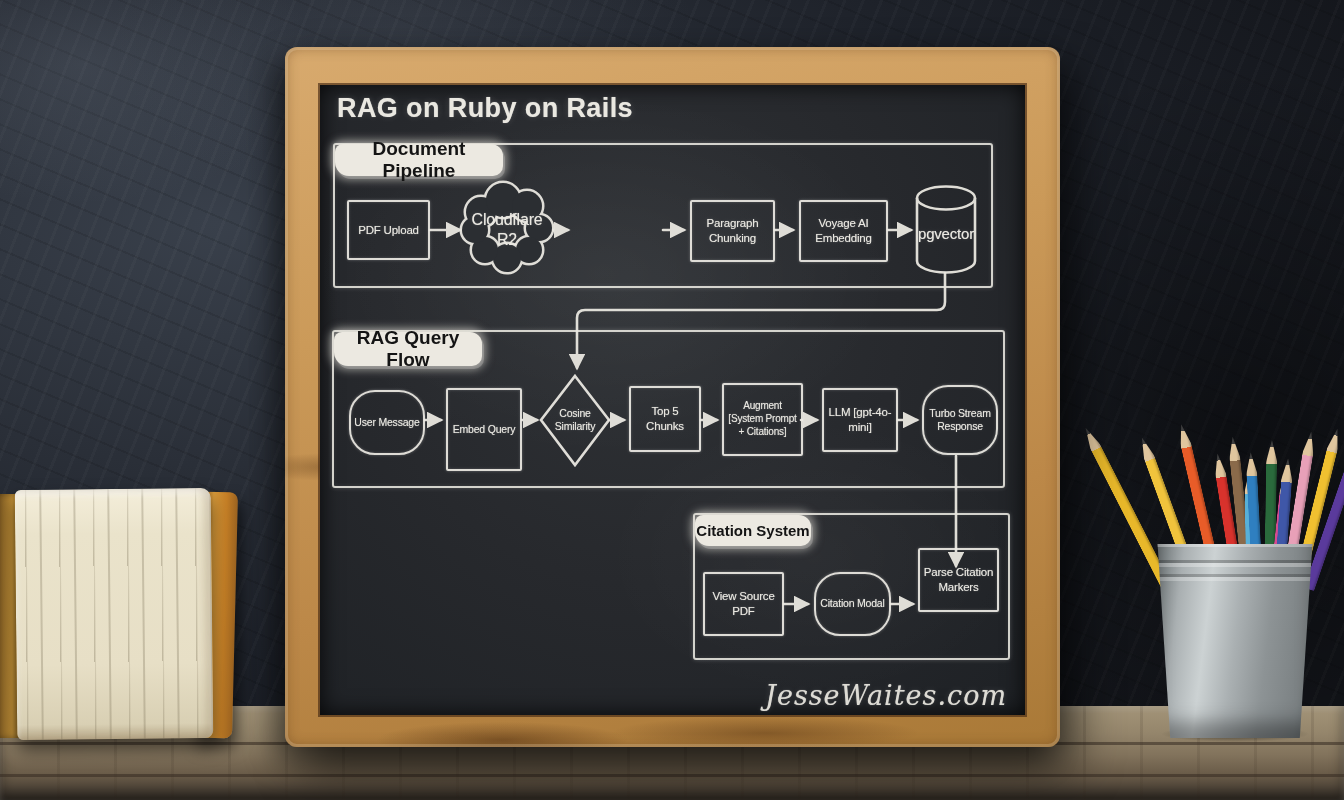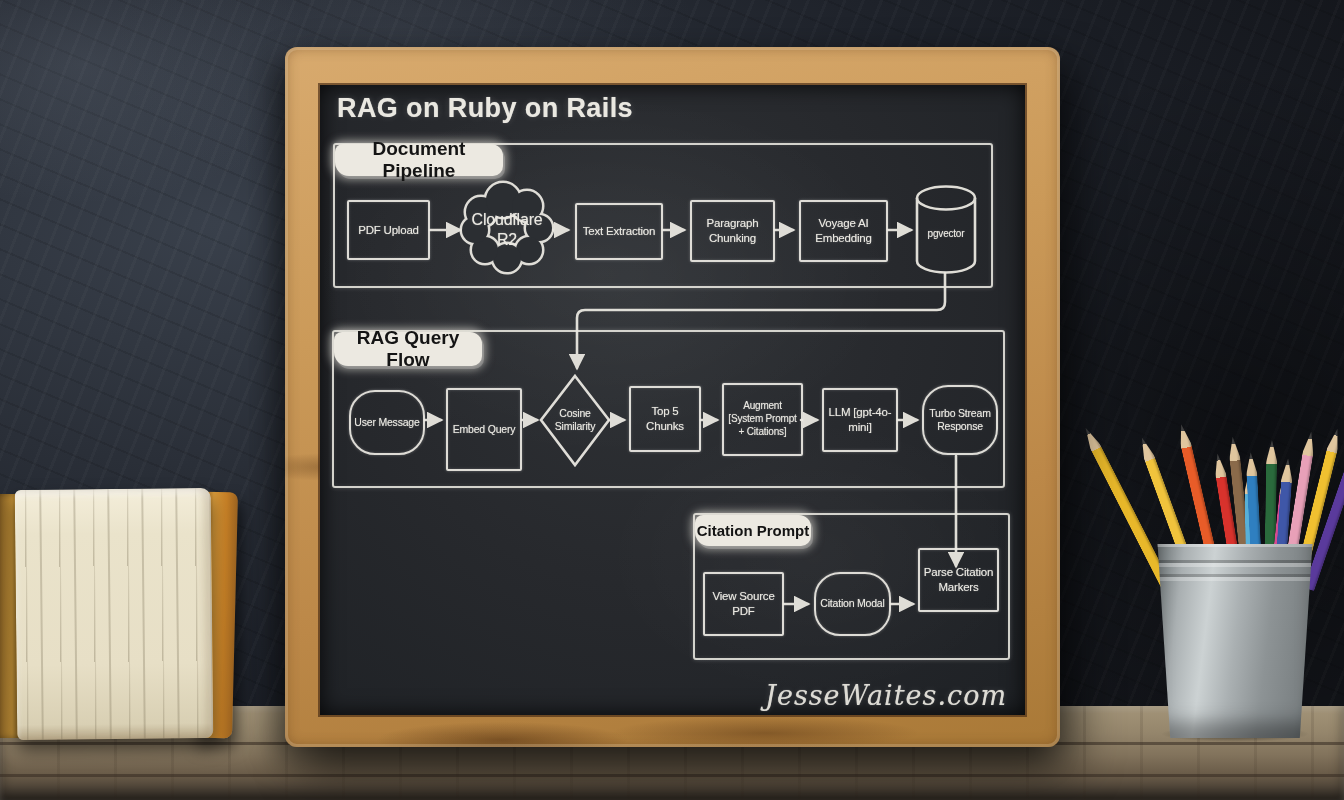--- a/index.html
+++ b/index.html
@@ -120,21 +120,21 @@
     <div class="board">
 
       <div class="board-title chalk">RAG on Ruby on Rails</div>
 
       <div class="section" style="left:13px; top:58px; width:660px; height:145px"></div>
       <div class="section" style="left:12px; top:245px; width:673px; height:158px"></div>
       <div class="section" style="left:373px; top:428px; width:317px; height:147px"></div>
 
       <div class="plate" style="left:15px; top:59px; width:168px; height:32px; font-size:19px">Document Pipeline</div>
       <div class="plate" style="left:14px; top:247px; width:148px; height:34px; font-size:19px">RAG Query Flow</div>
-      <div class="plate" style="left:375px; top:430px; width:116px; height:31px; font-size:15px">Citation Prompt</div>
+      <div class="plate" style="left:375px; top:430px; width:116px; height:31px; font-size:15px">Citation System</div>
 
       <svg class="flow-svg" width="705" height="630" viewBox="0 0 705 630">
         <defs>
           <marker id="ah" viewBox="0 0 10 10" refX="8.5" refY="5" markerWidth="6.5" markerHeight="6.5" orient="auto-start-reverse">
             <path d="M0,0 L10,5 L0,10 z" fill="#e9e7e0"></path>
           </marker>
         </defs>
         <g stroke="#e9e7e0" stroke-width="2.6" stroke-linecap="round" fill="none" opacity="0.95">
 
           <line x1="110" y1="145" x2="140" y2="145" marker-end="url(#ah)"></line>
@@ -190,30 +190,27 @@
 
         <polygon points="255,291 289,335 255,380 221,335" stroke="#e9e7e0" stroke-width="2.6" fill="none" opacity="0.95"></polygon>
       </svg>
 
       <div class="node chalk" style="left:27px; top:115px; width:83px; height:60px">
           <span>PDF Upload</span>
         </div>
       <div class="shape-label chalk" style="left:152px; top:118px; width:70px; height:54px">
           <span>Cloudflare R2</span>
         </div>
-      <div class="node chalk" style="left:255px; top:118px; width:88px; height:57px">
-          <span>Text Extraction</span>
-        </div>
       <div class="node chalk" style="left:370px; top:115px; width:85px; height:62px">
           <span>Paragraph Chunking</span>
         </div>
       <div class="node chalk" style="left:479px; top:115px; width:89px; height:62px">
           <span>Voyage AI Embedding</span>
         </div>
-      <div class="shape-label chalk" style="left:597px; top:128px; width:58px; height:42px; font-size:10px">
+      <div class="shape-label chalk" style="left:597px; top:128px; width:58px; height:42px; font-size:15px">
           <span>pgvector</span>
         </div>
 
       <div class="node stadium chalk" style="left:29px; top:305px; width:76px; height:65px; font-size:10.5px">
           <span>User Message</span>
         </div>
       <div class="node chalk" style="left:126px; top:303px; width:76px; height:83px; font-size:10.5px">
           <span>Embed Query</span>
         </div>
       <div class="shape-label chalk" style="left:223px; top:308px; width:64px; height:54px; font-size:10.5px">

